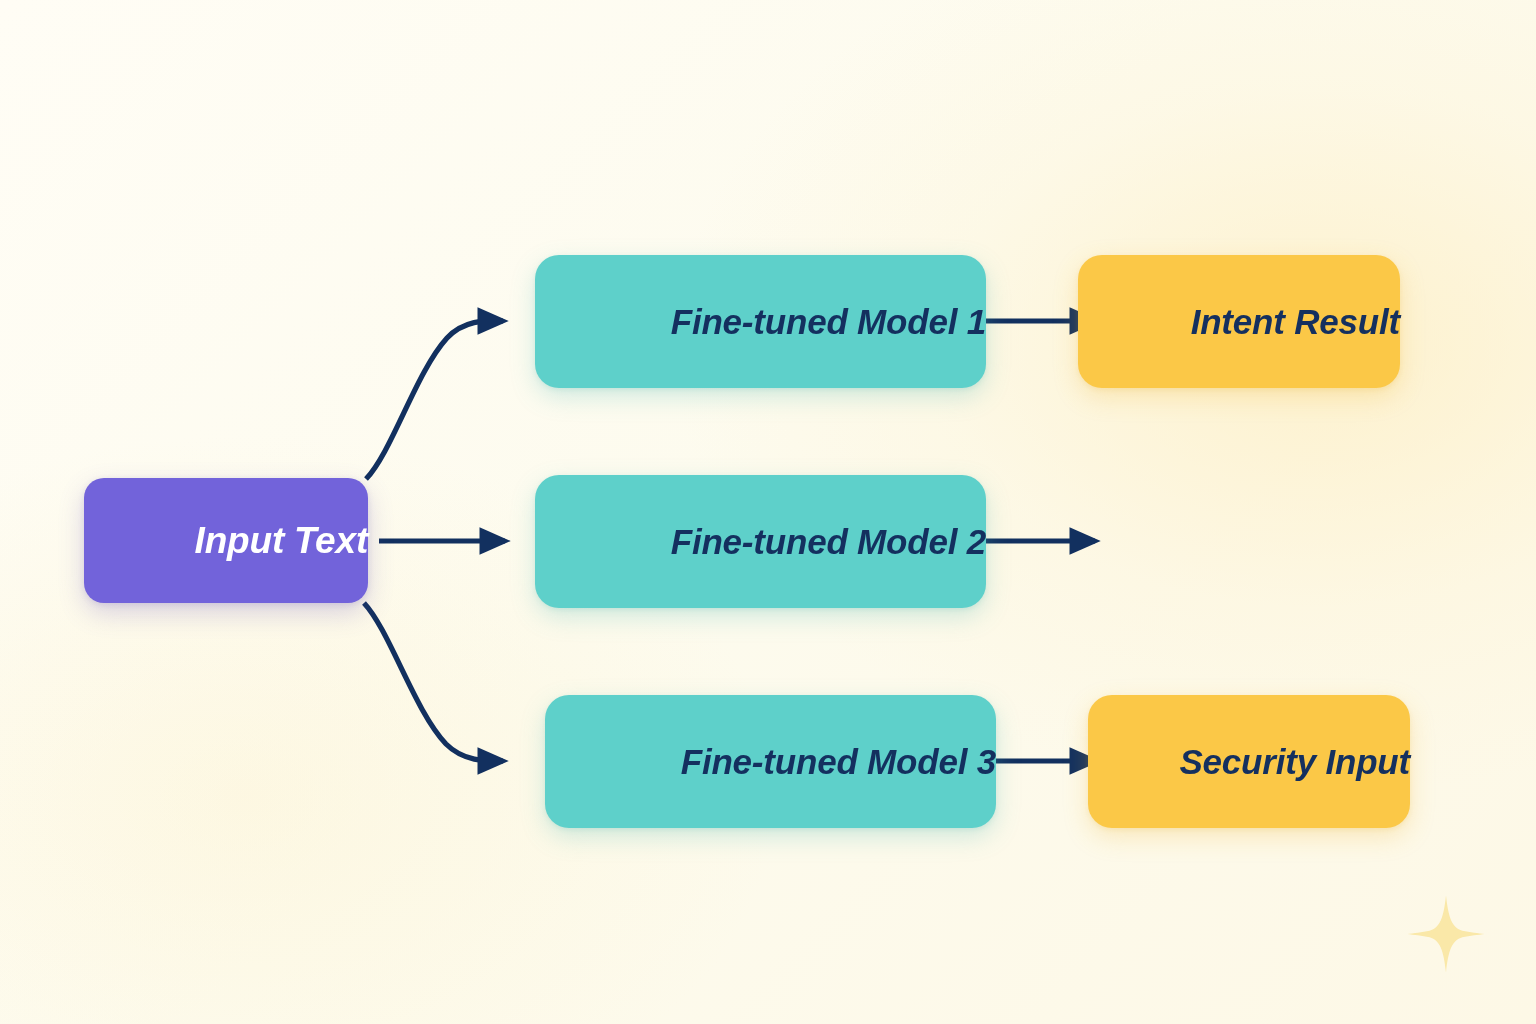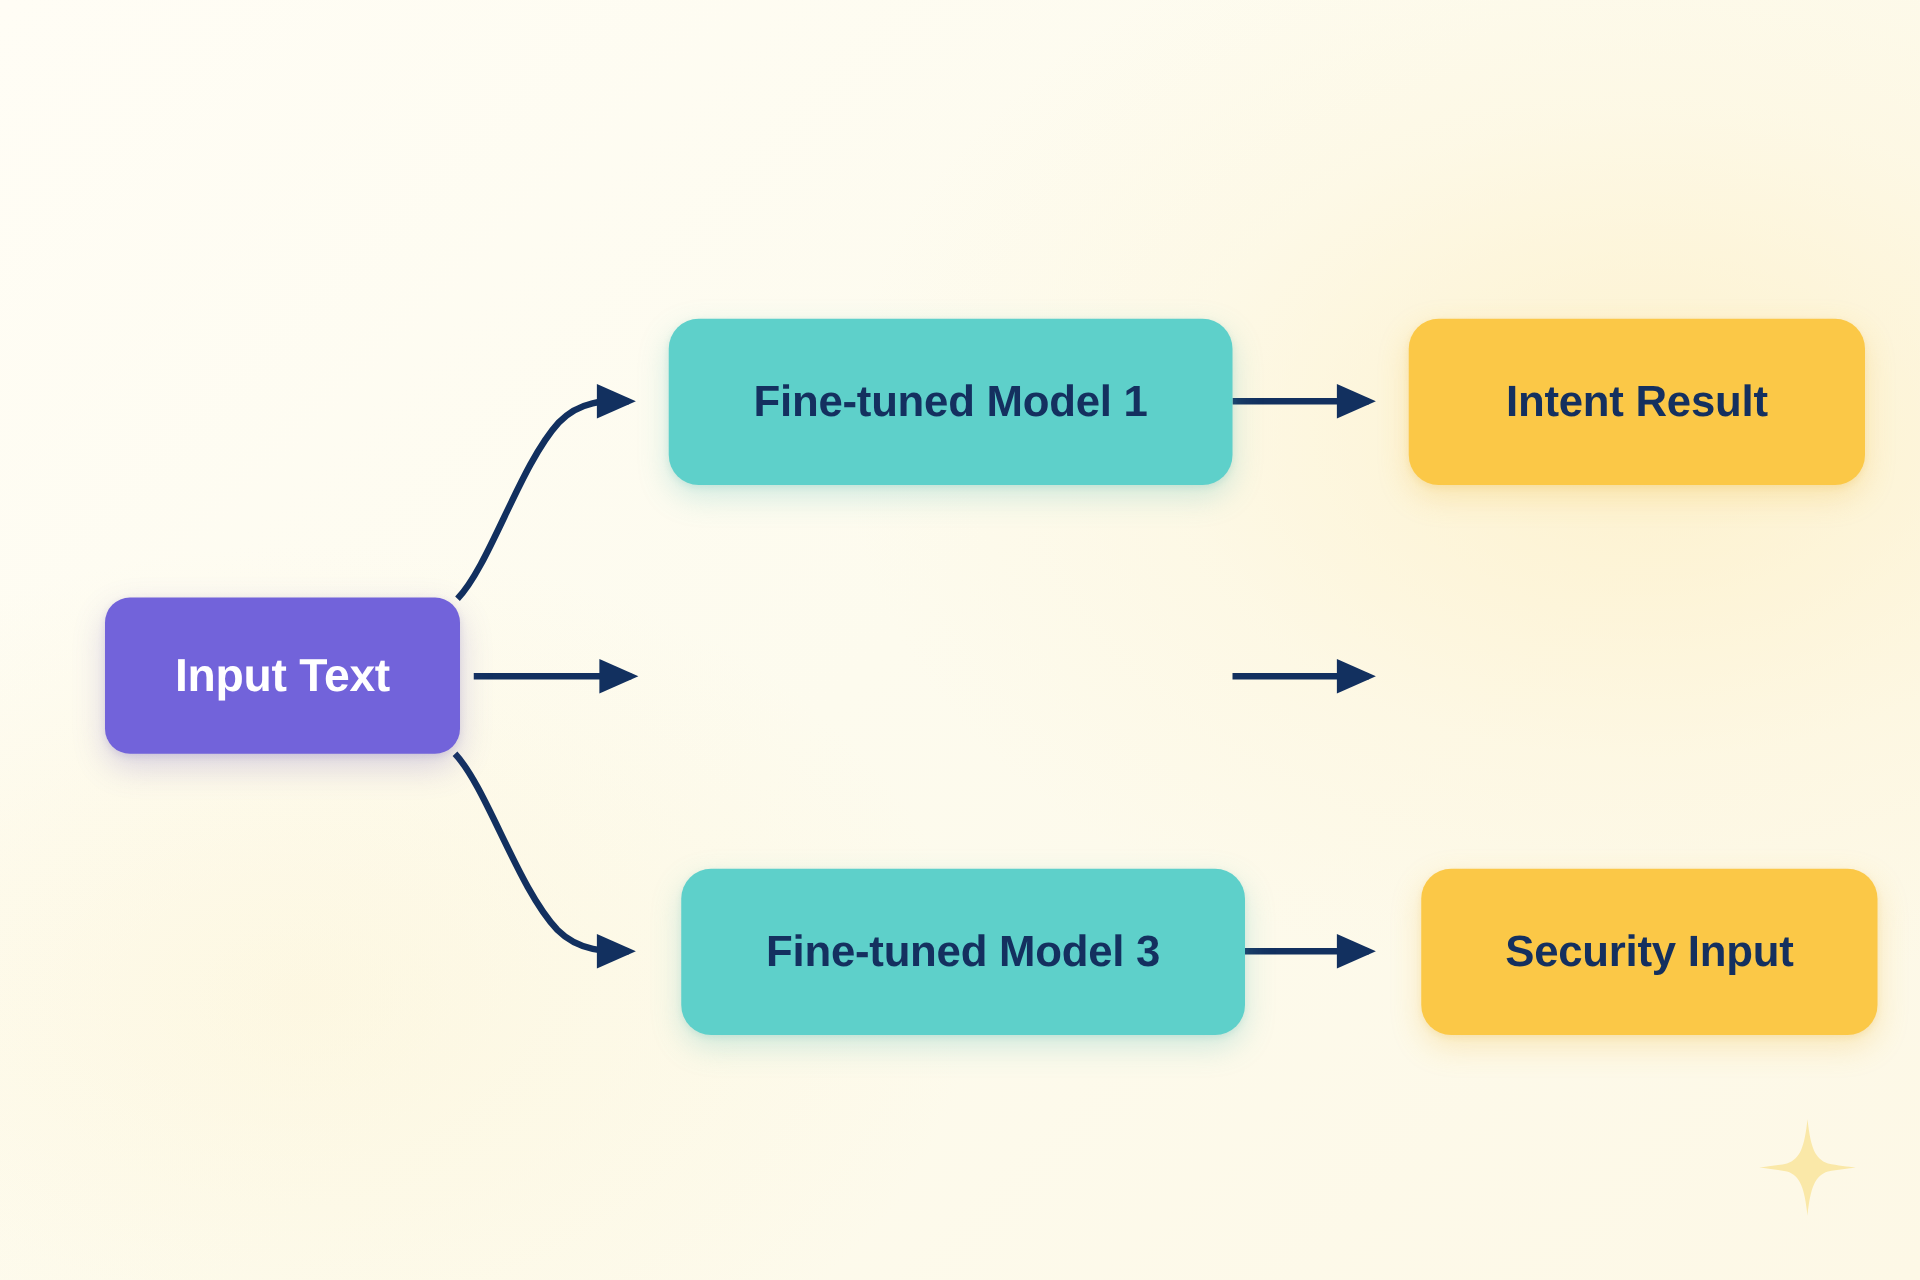--- a/index.html
+++ b/index.html
@@ -33,25 +33,26 @@
   }
   .node {
     position: absolute;
     display: flex;
     align-items: center;
     box-sizing: border-box;
     z-index: 3;
   }
   .node-label {
     width: 100%;
-    text-align: center;
+    text-align: right;
     font-weight: bold;
     letter-spacing: -0.2px;
     line-height: 1;
     white-space: nowrap;
+    font-style: italic;
   }
   
   #node-input {
     left: 84px;
     top: 478px;
     width: 284px;
     height: 125px;
     background: #7263da;
     border-radius: 20px;
     box-shadow: 0 10px 26px rgba(101,83,190,0.24), 0 2px 6px rgba(90,75,170,0.14);
@@ -70,22 +71,22 @@
     border-radius: 24px;
     box-shadow: 0 9px 24px rgba(80,190,186,0.26), 0 2px 5px rgba(70,170,166,0.14);
     justify-content: center;
   }
   .node-model .node-label {
     color: #14305f;
     font-size: 35px;
   }
   
   .node-result {
-    left: 1127px;
-    width: 365px;
+    left: 1078px;
+    width: 322px;
     height: 133px;
     background: #fbc847;
     border-radius: 24px;
     box-shadow: 0 9px 24px rgba(238,184,56,0.26), 0 2px 5px rgba(225,172,45,0.14);
     justify-content: center;
   }
   .node-result .node-label {
     color: #14305f;
     font-size: 35px;
   }
@@ -130,20 +131,23 @@
     </g>
   </svg>
 
   <div class="node" id="node-input">
     <span class="node-label">Input Text</span>
   </div>
 
   <div class="node node-model row-1">
     <span class="node-label">Fine-tuned Model 1</span>
   </div>
+  <div class="node node-model row-2">
+    <span class="node-label">Fine-tuned Model 2</span>
+  </div>
   <div class="node node-model row-3">
     <span class="node-label">Fine-tuned Model 3</span>
   </div>
 
   <div class="node node-result row-1">
     <span class="node-label">Intent Result</span>
   </div>
   <div class="node node-result row-3">
     <span class="node-label">Security Input</span>
   </div>

